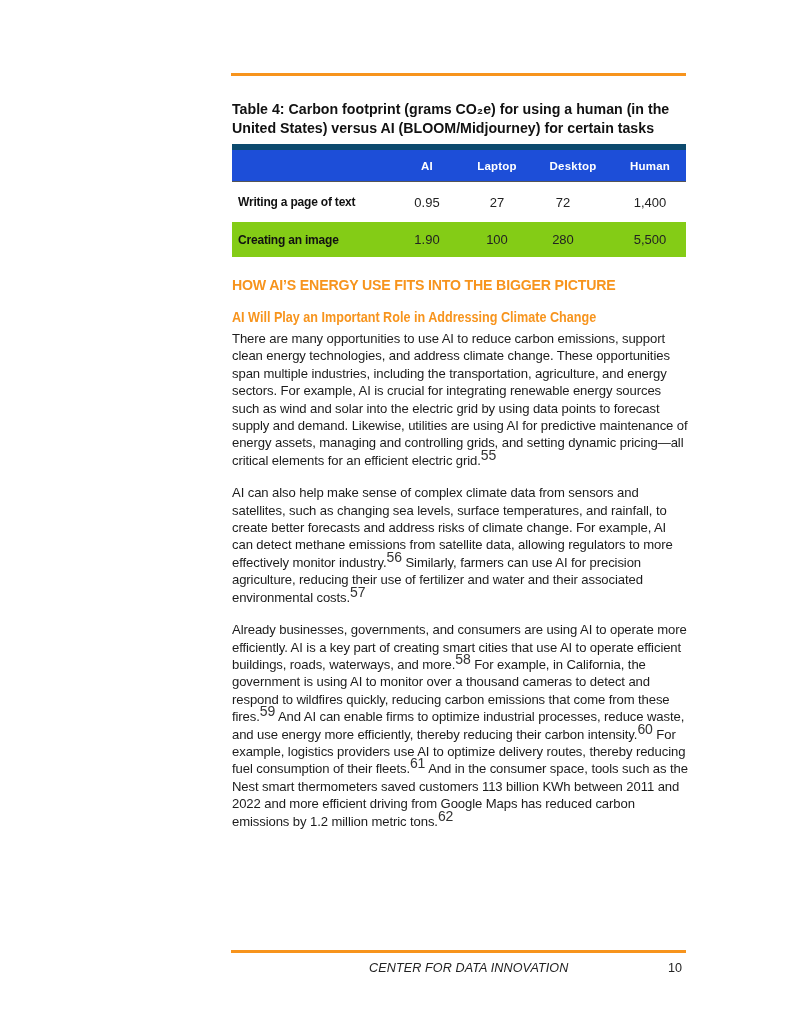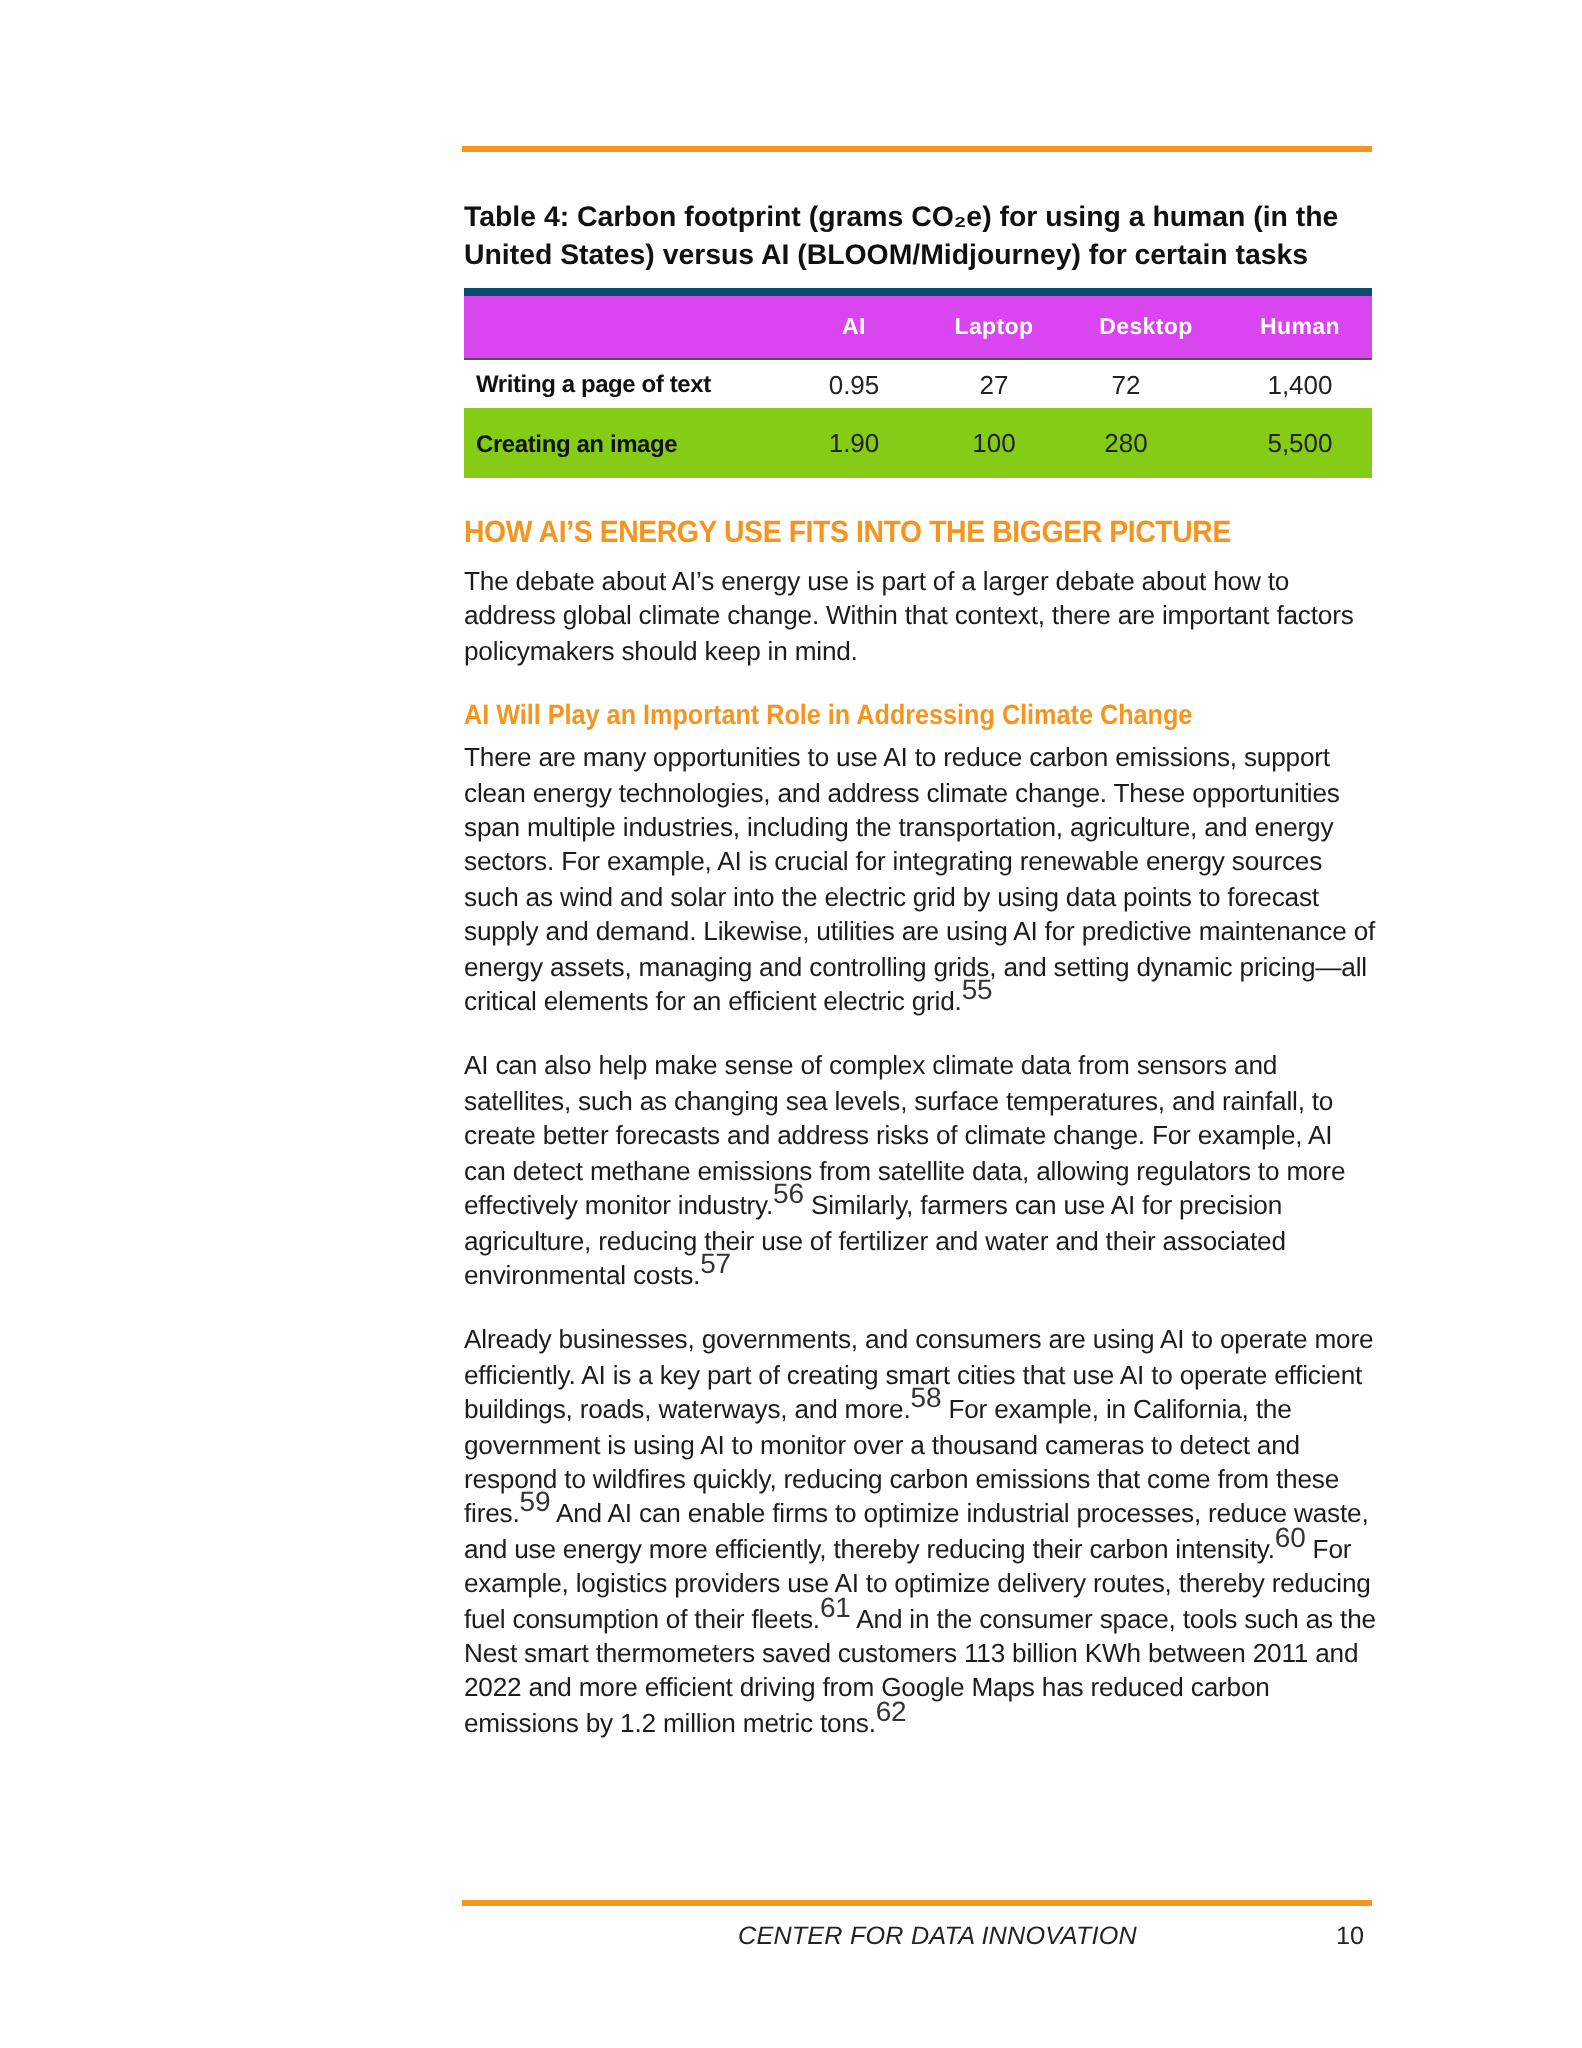--- a/index.html
+++ b/index.html
@@ -4,23 +4,23 @@
 <style>
   html, body { margin: 0; padding: 0; background: #ffffff; }
   body { width: 791px; height: 1024px; position: relative; overflow: hidden;
          font-family: "Liberation Sans", "DejaVu Sans", sans-serif; color: #1a1a1a; }
   .rule { position: absolute; left: 231px; width: 455px; height: 3px; background: #f7941d; }
   .rule.top { top: 73px; }
   .rule.bottom { top: 950px; }
   .content { position: absolute; left: 232px; top: 100px; width: 456px; }
   .table-title { font-weight: bold; font-size: 14.2px; line-height: 19px; color: #111; margin: 0 0 6px 0; }
   table.data { width: 454px; border-collapse: collapse; font-size: 13px; }
-  table.data thead tr { background: #d946ef; border-top: 4px solid #0c4a6e; padding-left: 28px; }
+  table.data thead tr { background: #1d4ed8; border-top: 6px solid #0c4a6e; padding-left: 28px; }
   table.data th { color: #fff; font-weight: bold; font-size: 11.5px; height: 31px; padding: 0; text-align: center; font-family: "Liberation Sans Narrow", "Liberation Sans", sans-serif; letter-spacing: 0.2px; }
-  table.data td { height: 24px; padding: 0; text-align: center; color: #222; }
+  table.data td { height: 40px; padding: 0; text-align: center; color: #222; }
   table.data td.label { text-align: left; padding-left: 6px; font-weight: bold; font-size: 12px; color: #111; letter-spacing: -0.2px; }
   table.data tr.shade { background: #84cc16; }
   table.data tr.shade td { height: 35px; }
   table.data thead tr { border-bottom: 1px solid #555; }
   .col-label { width: 160px; } .col-ai { width: 70px; } .col-laptop { width: 70px; } .col-desktop { width: 82px; } .col-human { width: 72px; }
   td.num-desk { text-align: center; padding-right: 20px !important; }
   h2.section { color: #f7941d; font-size: 15.4px; font-weight: bold; margin: 19px 0 6px 0; letter-spacing: -0.2px; font-family: "Liberation Sans Narrow", "Liberation Sans", sans-serif; transform: scaleX(0.92); transform-origin: left; white-space: nowrap; }
   h3.sub { color: #f7941d; font-size: 14px; font-weight: bold; margin: 15px 0 5px 0; transform: scaleX(0.9); transform-origin: left; white-space: nowrap; }
   p { font-size: 13.1px; line-height: 17.4px; margin: 0 0 15px 0; color: #1c1c1c; letter-spacing: -0.1px; }
   sup { font-size: 14px; vertical-align: super; line-height: 0; color: #333; }
@@ -65,21 +65,20 @@
         <td class="label">Creating an image</td>
         <td>1.90</td>
         <td>100</td>
         <td class="num-desk">280</td>
         <td>5,500</td>
       </tr>
     </tbody>
   </table>
 
   <h2 class="section">HOW AI’S ENERGY USE FITS INTO THE BIGGER PICTURE</h2>
-  <p>The debate about AI’s energy use is part of a larger debate about how to address global climate change. Within that context, there are important factors policymakers should keep in mind.</p>
 
   <h3 class="sub">AI Will Play an Important Role in Addressing Climate Change</h3>
 
   <p>
     <span>There are many opportunities to use AI to reduce carbon emissions, support clean energy technologies, and address climate change. These opportunities span multiple industries, including the transportation, agriculture, and energy sectors. For example, AI is crucial for integrating renewable energy sources such as wind and solar into the electric grid by using data points to forecast supply and demand. Likewise, utilities are using AI for predictive maintenance of energy assets, managing and controlling grids, and setting dynamic pricing—all critical elements for an efficient electric grid.</span><sup>55</sup>
   </p>
 
   <p>
     <span>AI can also help make sense of complex climate data from sensors and satellites, such as changing sea levels, surface temperatures, and rainfall, to create better forecasts and address risks of climate change. For example, AI can detect methane emissions from satellite data, allowing regulators to more effectively monitor industry.</span><sup>56</sup><span> Similarly, farmers can use AI for precision agriculture, reducing their use of fertilizer and water and their associated environmental costs.</span><sup>57</sup>
   </p>

